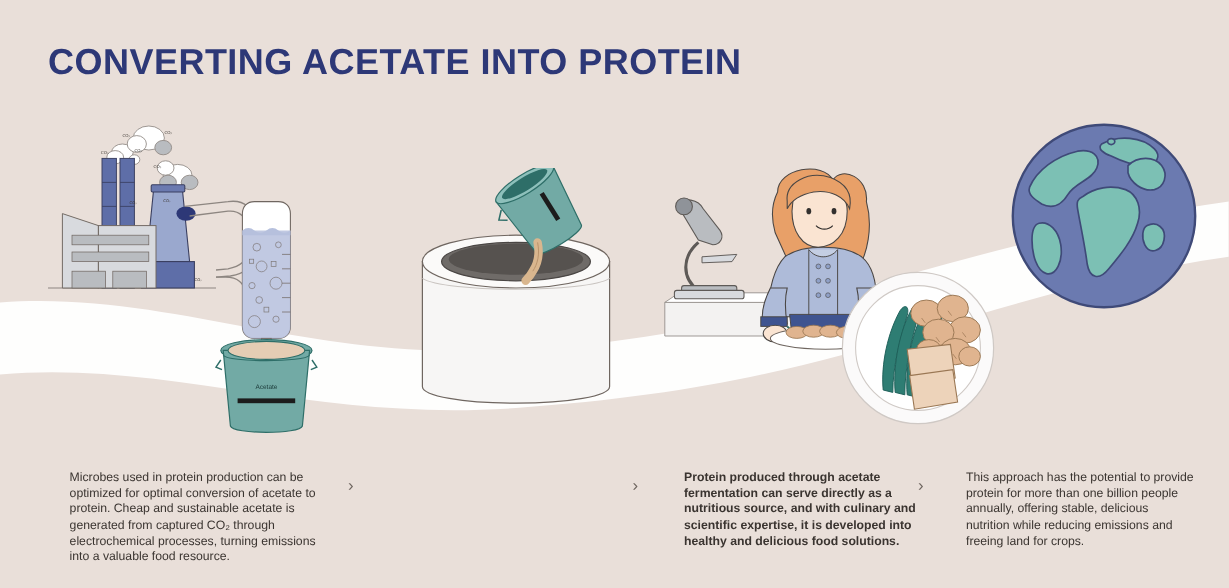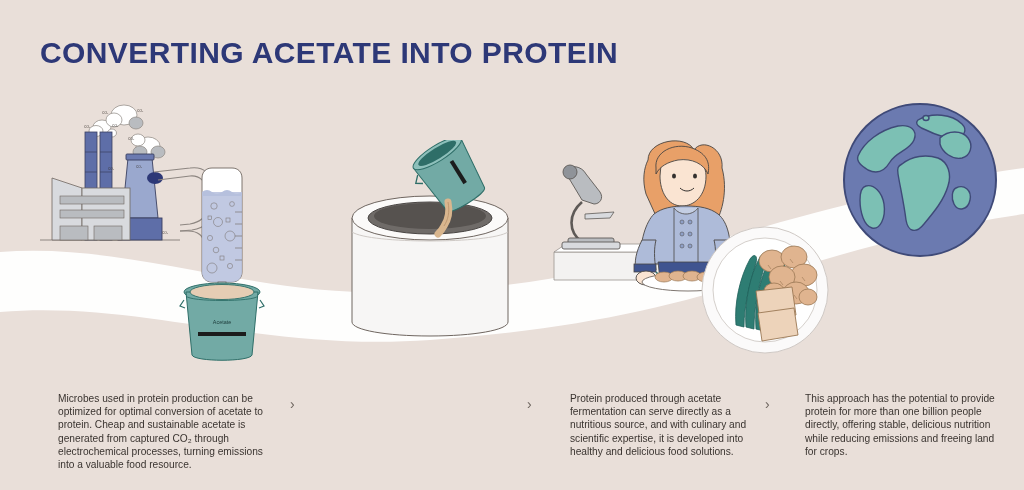--- a/index.html
+++ b/index.html
@@ -16,21 +16,21 @@
     color:#2d3877;white-space:nowrap;
   }
   .art{position:absolute;}
   .captions{position:absolute;left:0;top:392px;width:1024px;height:98px;}
   .cap{
     position:absolute;top:0;
     font-size:10.2px;line-height:13.2px;color:#3a3430;
   }
   .cap1{left:58px;width:205px;}
   .cap2{left:340px;width:190px;}
-  .cap3{left:570px;width:195px;}
+  .cap3{left:570px;width:195px;font-weight:bold;}
   .cap4{left:805px;width:190px;}
   .chev{
     position:absolute;top:4px;font-size:14px;color:#6f6660;
     font-family:"Liberation Sans", sans-serif;
   }
   .chev1{left:290px;}
   .chev2{left:527px;}
   .chev3{left:765px;}
 </style>
 </head>
@@ -281,16 +281,16 @@
       <ellipse cx="86" cy="18" rx="3" ry="2.5"></ellipse>
     </g>
   </svg>
 
   <div class="captions">
     <div class="cap cap1">Microbes used in protein production can be optimized for optimal conversion of acetate to protein. Cheap and sustainable acetate is generated from captured CO₂ through electrochemical processes, turning emissions into a valuable food resource.</div>
     <div class="chev chev1">›</div>
     <div class="chev chev2">›</div>
     <div class="cap cap3">Protein produced through acetate fermentation can serve directly as a nutritious source, and with culinary and scientific expertise, it is developed into healthy and delicious food solutions.</div>
     <div class="chev chev3">›</div>
-    <div class="cap cap4">This approach has the potential to provide protein for more than one billion people directly, offering stable, delicious nutrition while reducing emissions and freeing land for crops.</div>
+    <div class="cap cap4">This approach has the potential to provide protein for more than one billion people annually, offering stable, delicious nutrition while reducing emissions and freeing land for crops.</div>
   </div>
 
 </div>
 
 </body></html>

